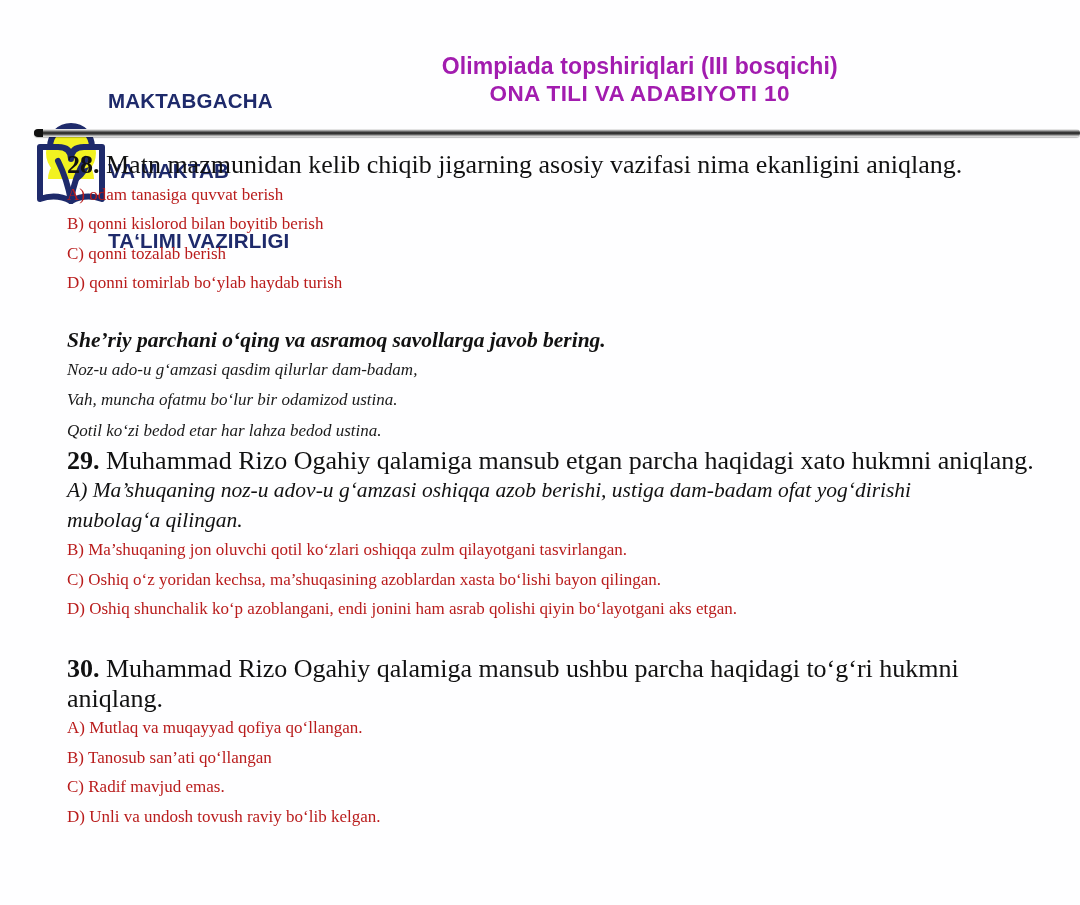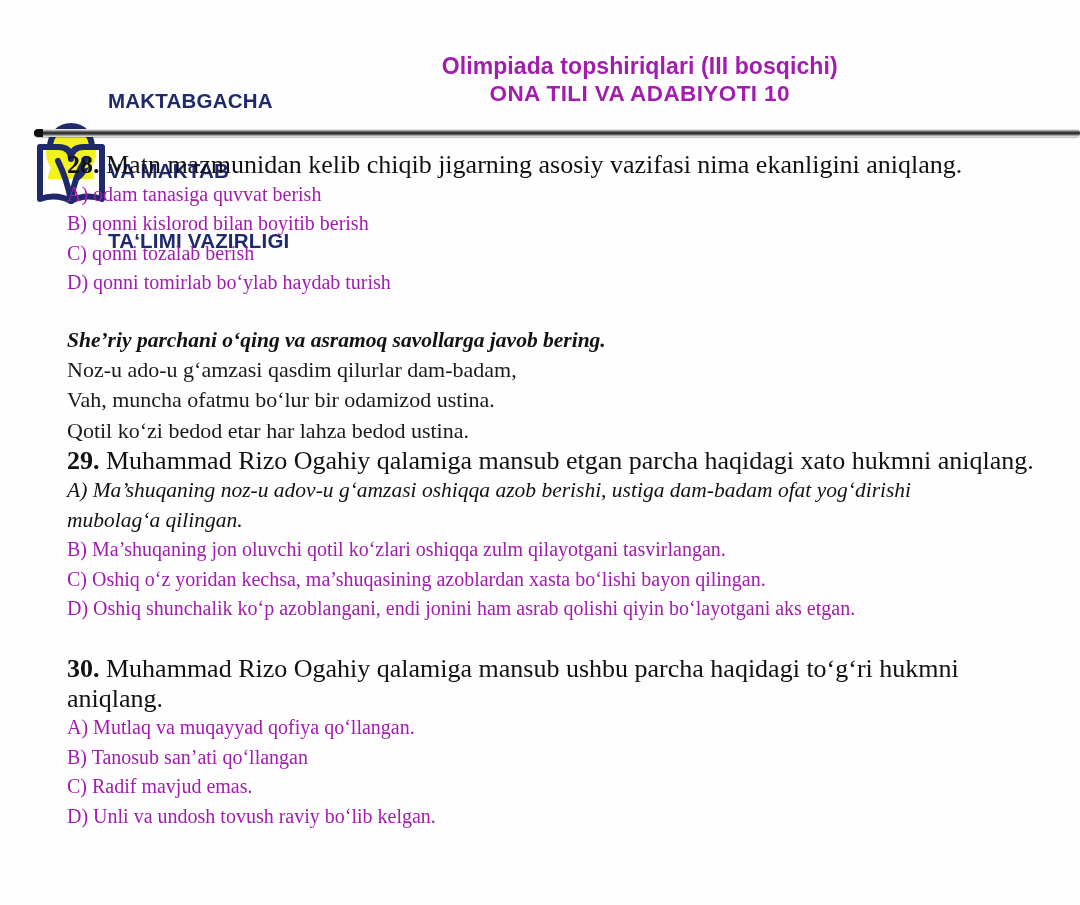--- a/index.html
+++ b/index.html
@@ -122,43 +122,44 @@
     font-size: 26px;
     line-height: 29.6px;
     color: #111;
     text-align: left;
   }
   .q-number {
     font-weight: bold;
   }
 
   .opt-line {
-    font-size: 20px;
+    font-size: 17px;
     line-height: 29.6px;
-    color: #a21caf;
+    color: #b91c1c;
   }
 
   .opt-wrap {
     font-size: 21.5px;
     line-height: 29.6px;
     color: #111;
     max-width: 930px;
   }
   .spacer-md { height: 27px; }
   .spacer-lg { height: 30px; }
 
   .poem-intro {
     font-style: italic;
     font-weight: bold;
     font-size: 21.5px;
     line-height: 30px;
     color: #111;
   }
   .poem-line {
-    font-size: 22px;
+    font-style: italic;
+    font-size: 17px;
     line-height: 30.5px;
     color: #1a1a1a;
   }
 
   .block-29 .opt-wrap { max-width: 935px; font-style: italic; }
 </style>
 </head>
 <body>
 
 <div class="page">

